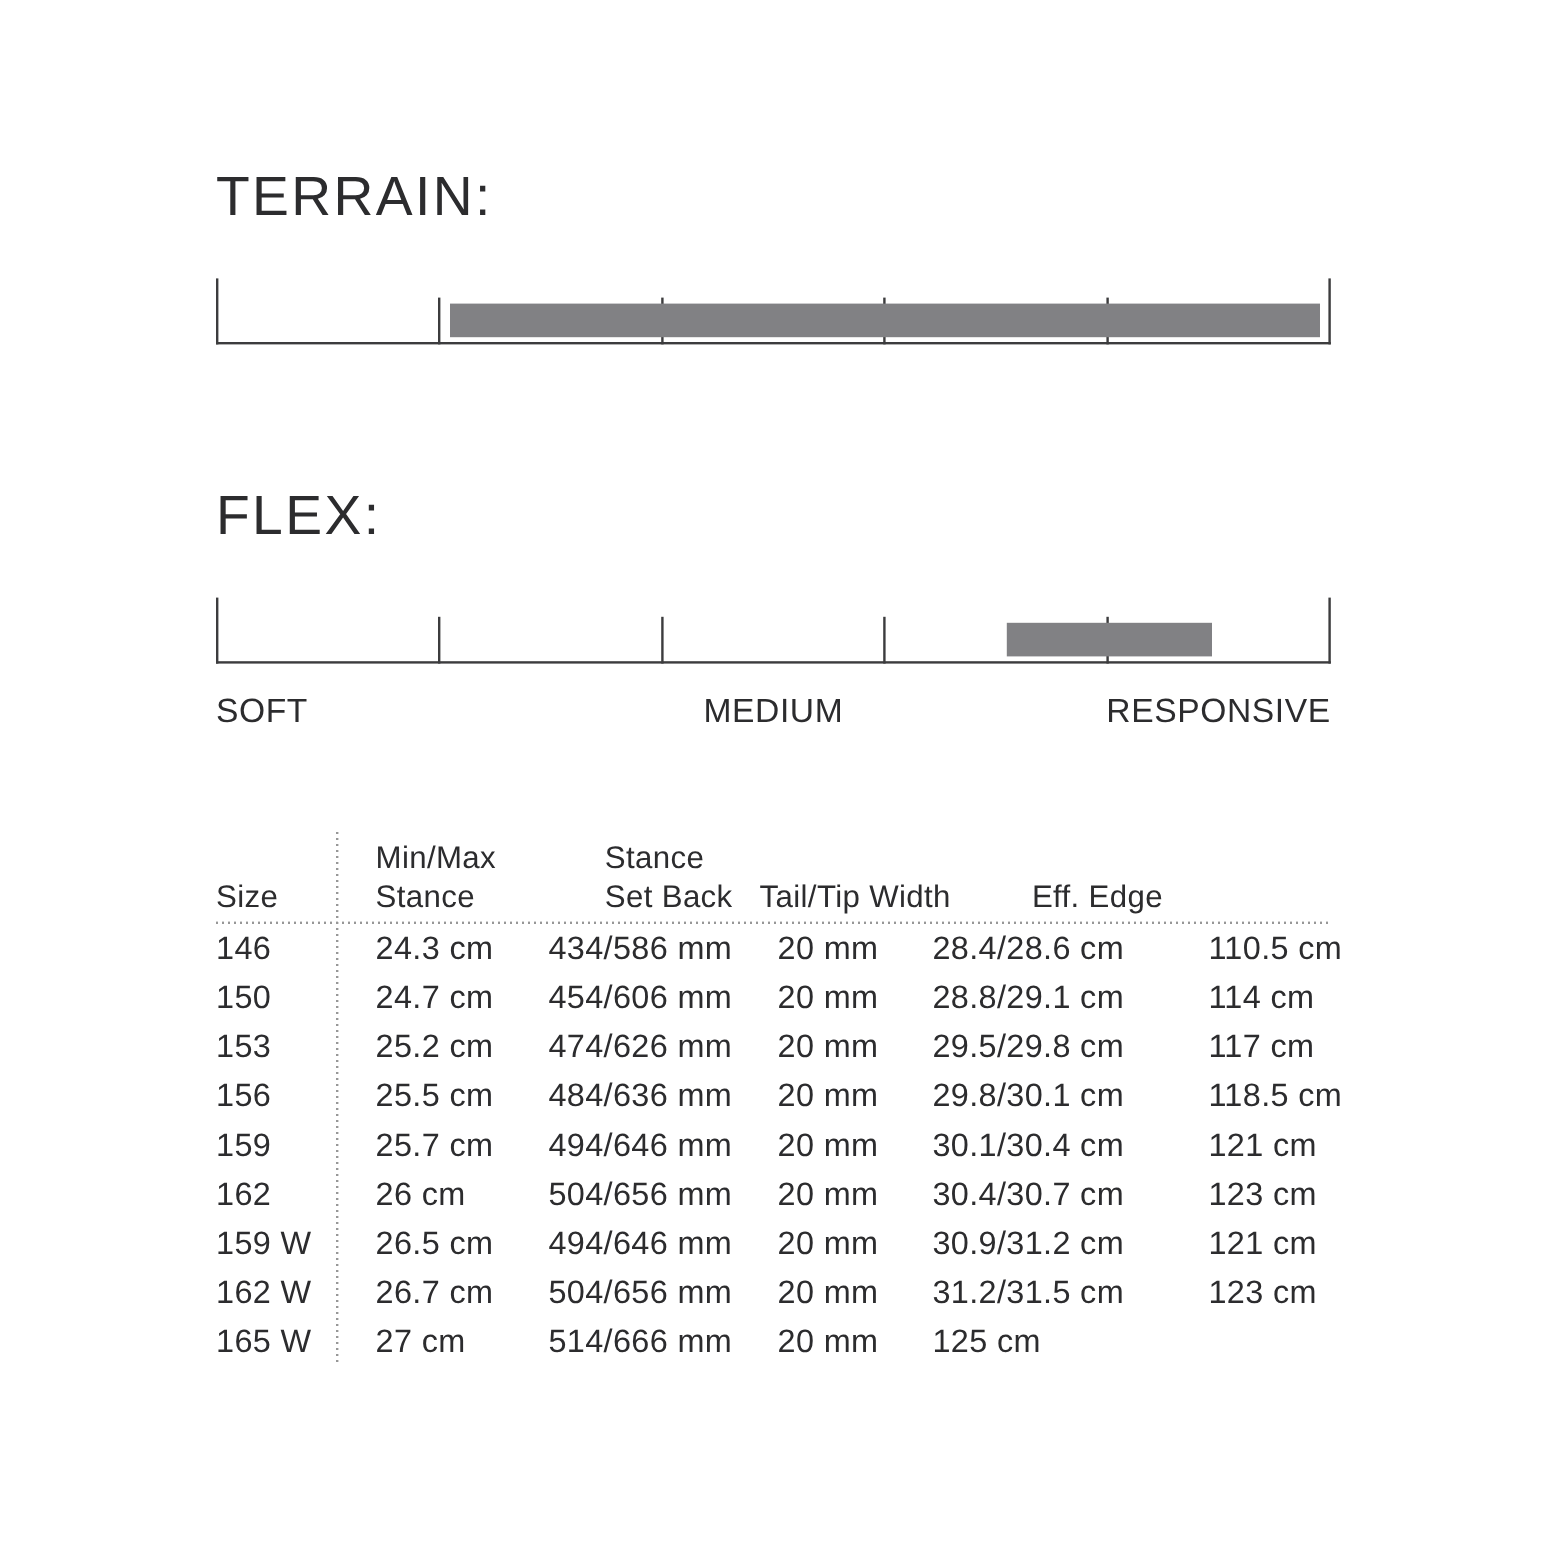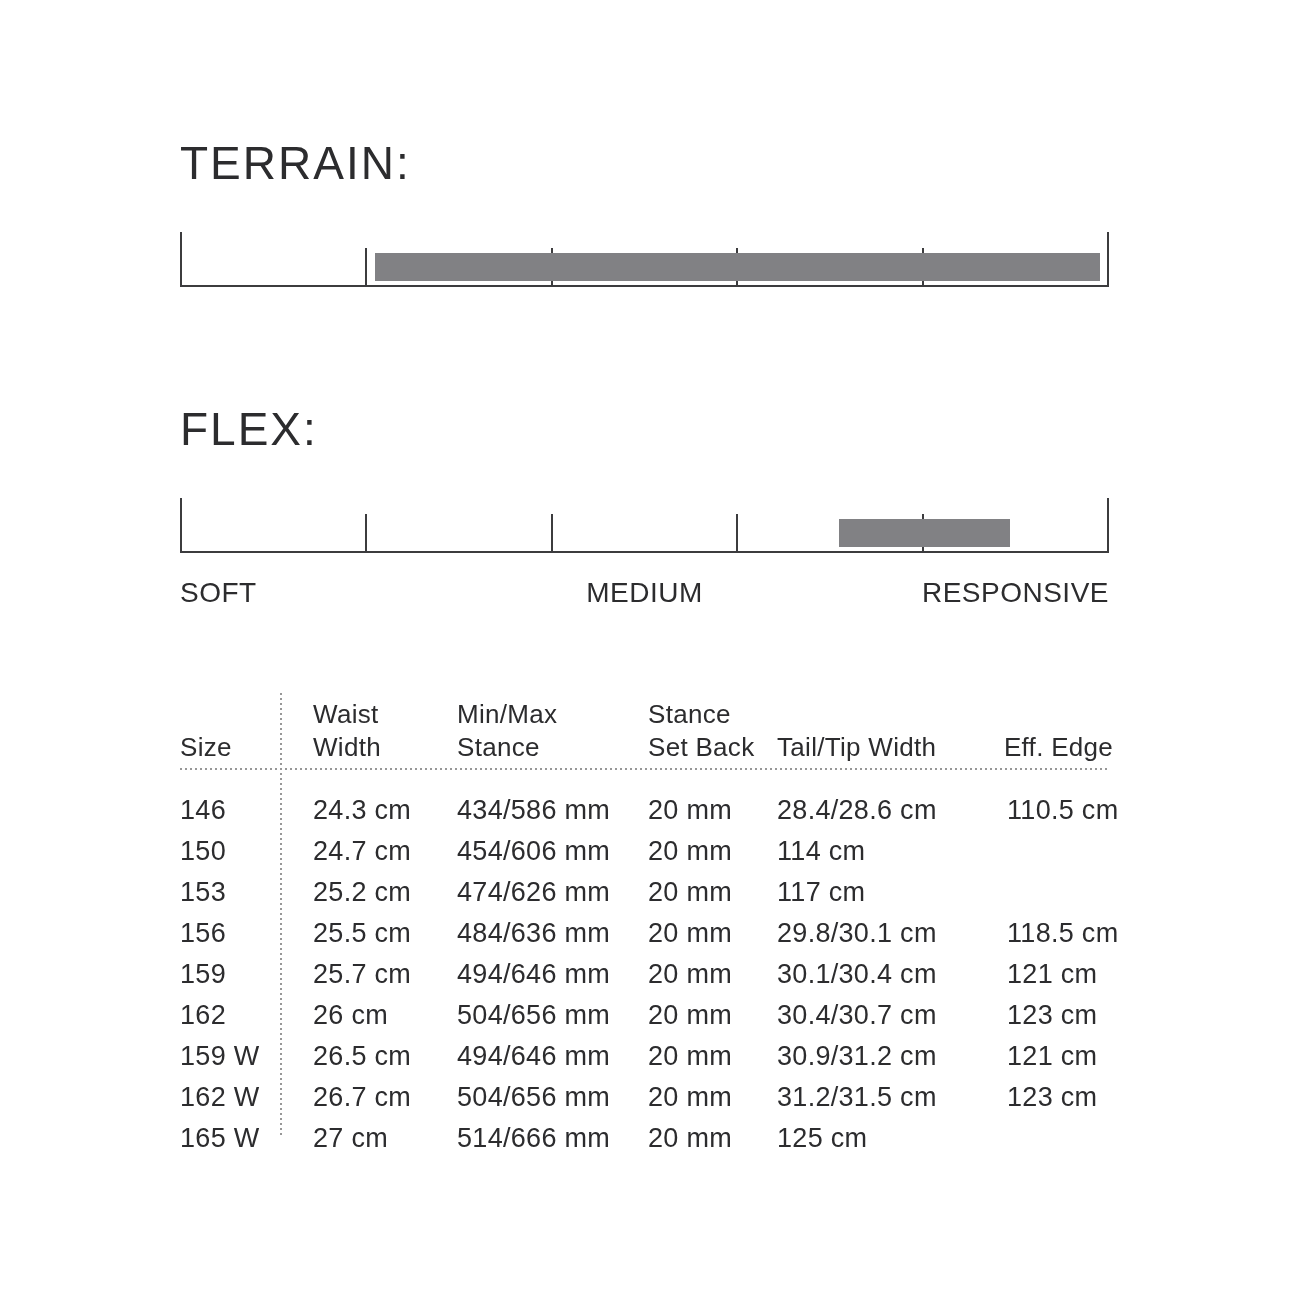--- a/index.html
+++ b/index.html
@@ -62,21 +62,21 @@
   }
   .hcell{
     display:flex;flex-direction:column;justify-content:flex-end;
     font-size:26px;line-height:33px;letter-spacing:0.3px;
     color:#2c2c2e;white-space:nowrap;
   }
   .rule-h{
     height:2px;margin-top:4px;
     background-image:repeating-linear-gradient(to right,#979797 0 2px,transparent 2px 5px);
   }
-  .tbody{margin-top:20px;}
+  .tbody{margin-top:0;}
   .trow{display:flex;height:41px;align-items:center;}
   .tcell{
     font-size:27px;letter-spacing:0.3px;color:#2c2c2e;white-space:nowrap;
   }
   .c0{width:133px;}
   .c1{width:144px;}
   .c2{width:191px;}
   .c3{width:129px;}
   .c4{width:230px;}
   .c5{width:103px;align-items:center;}
@@ -123,24 +123,20 @@
     <span class="lab center">MEDIUM</span>
     <span class="lab right">RESPONSIVE</span>
   </div>
 
   <div class="spec-table">
     <div class="rule-v"></div>
     <div class="thead" id="thead">
         <div class="hcell c0">
           <div>Size</div>
         </div>
-        <div class="hcell c1">
-          <div>Waist</div>
-          <div>Width</div>
-        </div>
         <div class="hcell c2">
           <div>Min/Max</div>
           <div>Stance</div>
         </div>
         <div class="hcell c3">
           <div>Stance</div>
           <div>Set Back</div>
         </div>
         <div class="hcell c4">
           <div>Tail/Tip Width</div>
@@ -157,27 +153,29 @@
           <div class="tcell c2">434/586 mm</div>
           <div class="tcell c3">20 mm</div>
           <div class="tcell c4">28.4/28.6 cm</div>
           <div class="tcell c5">110.5 cm</div>
         </div>
         <div class="trow">
           <div class="tcell c0">150</div>
           <div class="tcell c1">24.7 cm</div>
           <div class="tcell c2">454/606 mm</div>
           <div class="tcell c3">20 mm</div>
+          <div class="tcell c4">28.8/29.1 cm</div>
           <div class="tcell c5">114 cm</div>
         </div>
         <div class="trow">
           <div class="tcell c0">153</div>
           <div class="tcell c1">25.2 cm</div>
           <div class="tcell c2">474/626 mm</div>
           <div class="tcell c3">20 mm</div>
+          <div class="tcell c4">29.5/29.8 cm</div>
           <div class="tcell c5">117 cm</div>
         </div>
         <div class="trow">
           <div class="tcell c0">156</div>
           <div class="tcell c1">25.5 cm</div>
           <div class="tcell c2">484/636 mm</div>
           <div class="tcell c3">20 mm</div>
           <div class="tcell c4">29.8/30.1 cm</div>
           <div class="tcell c5">118.5 cm</div>
         </div>

